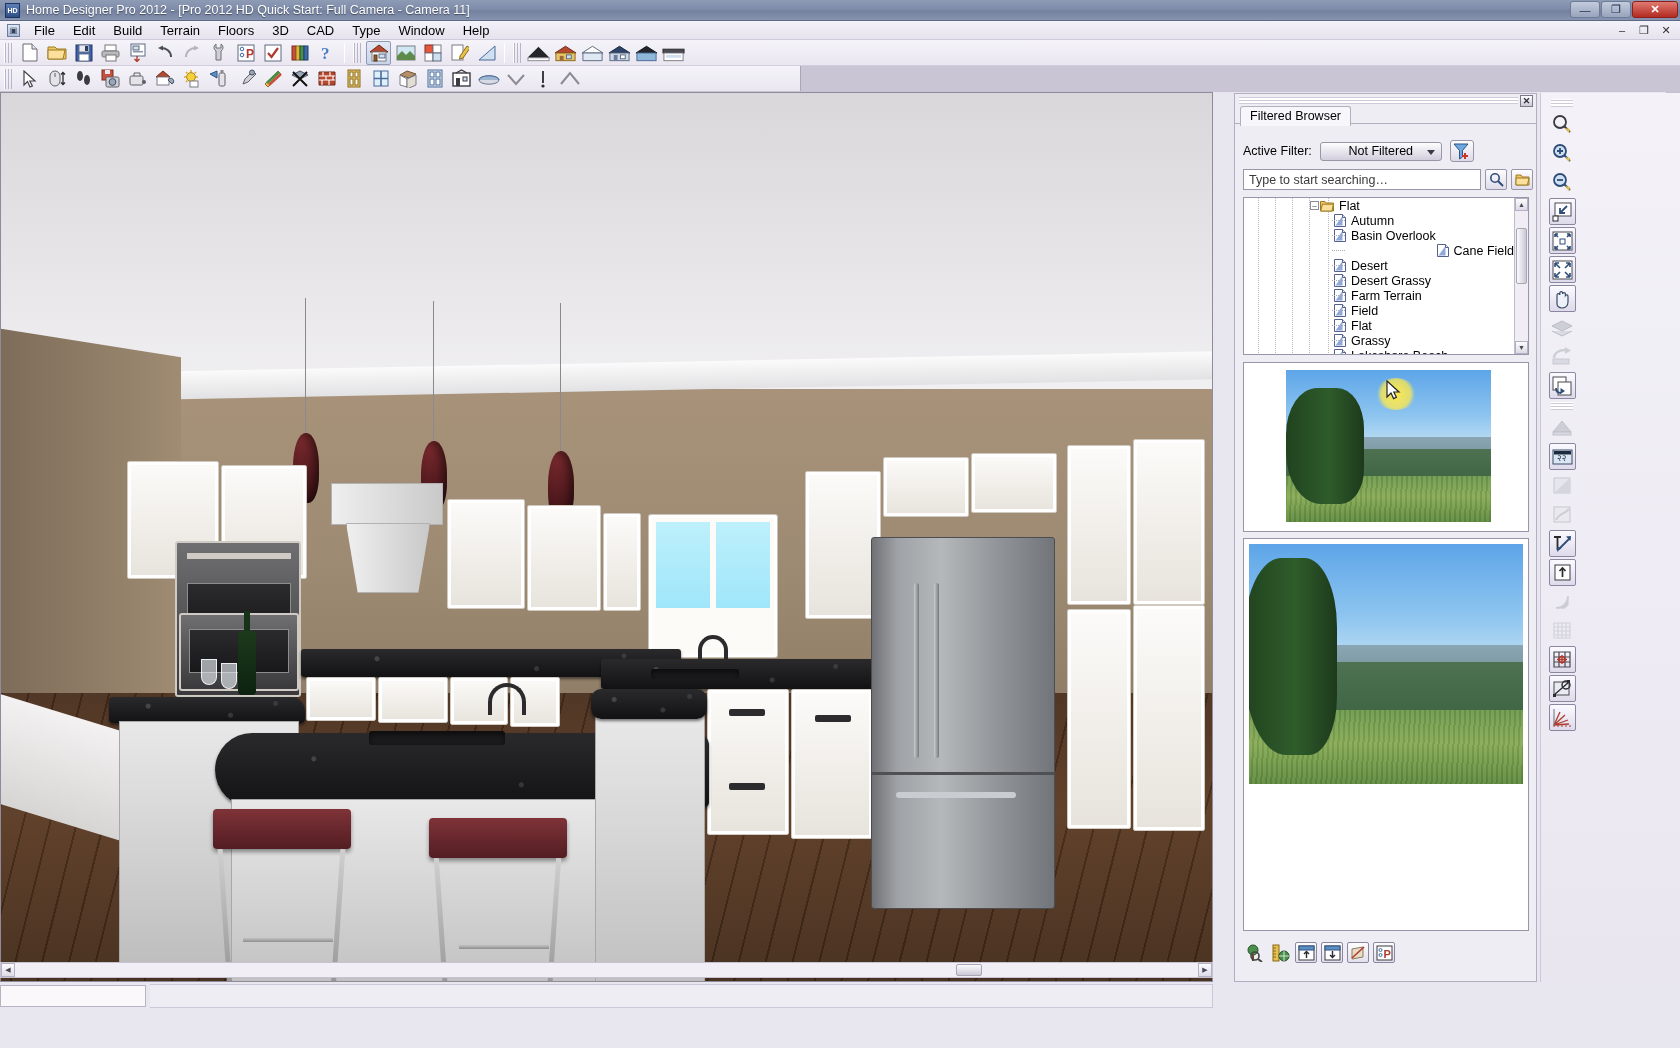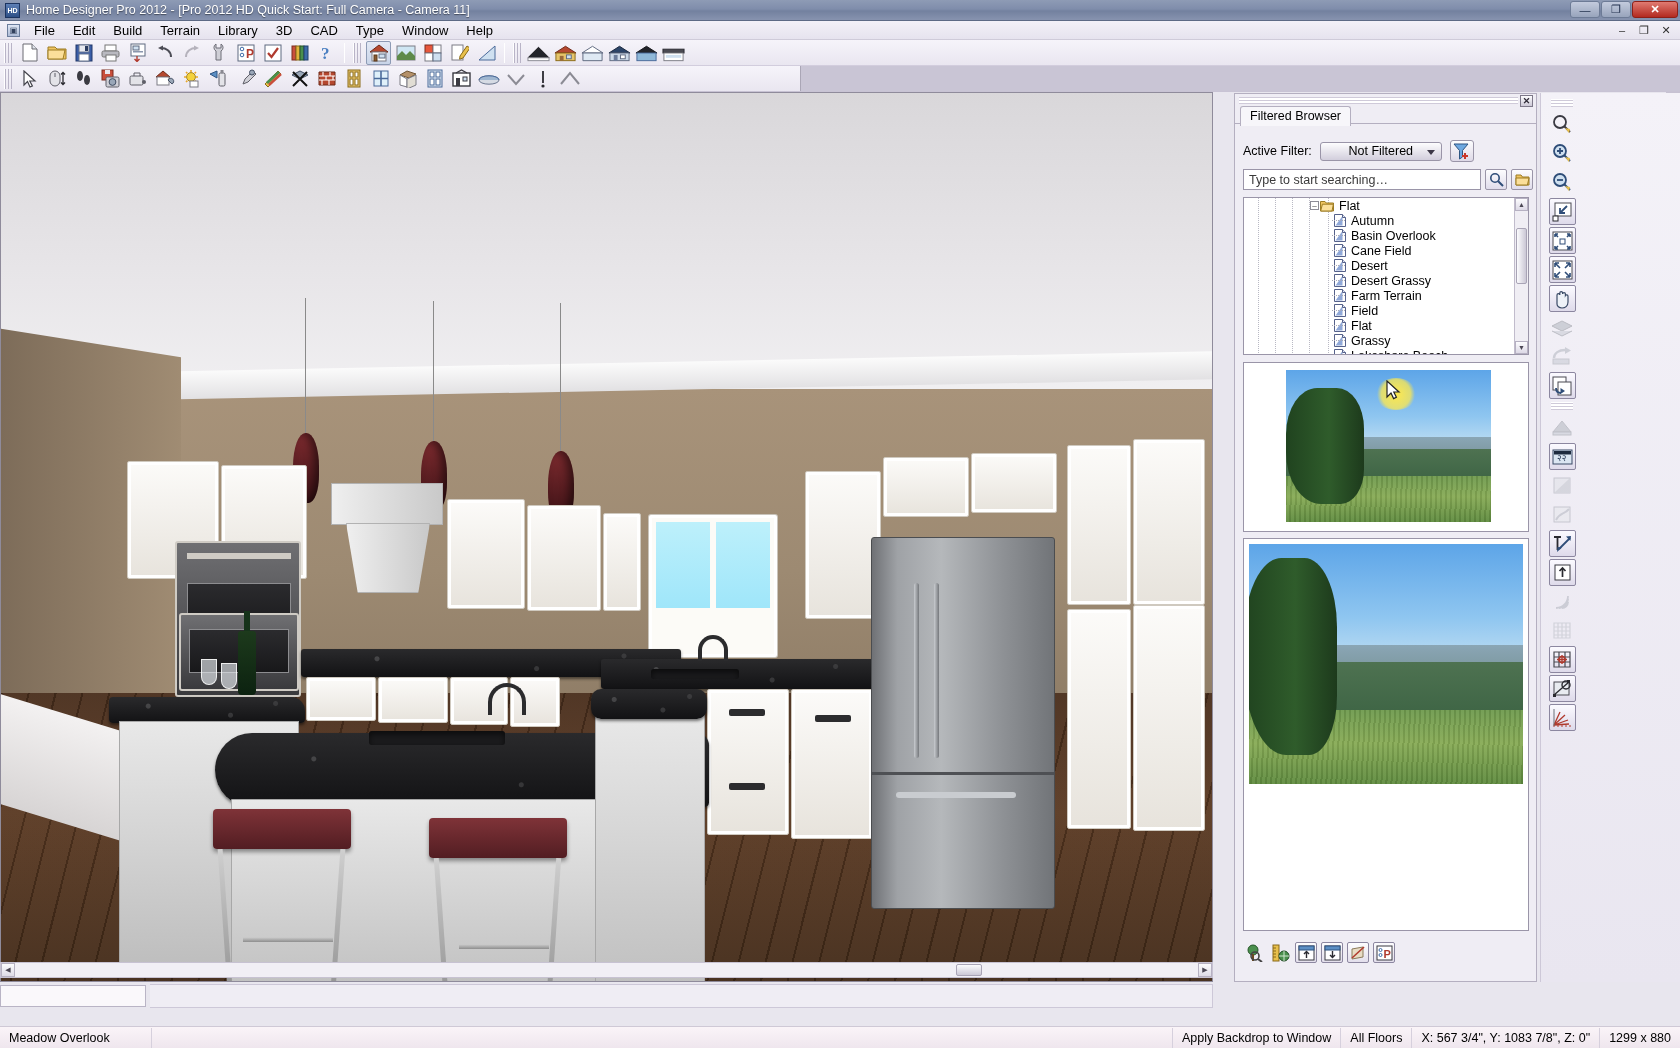--- a/index.html
+++ b/index.html
@@ -259,21 +259,21 @@
       <div class="wbtn close">✕</div>
     </div>
   </div>
 
   <div class="menubar">
     <div class="docicon">▣</div>
     <div class="mi">File</div>
     <div class="mi">Edit</div>
     <div class="mi">Build</div>
     <div class="mi">Terrain</div>
-    <div class="mi">Library</div>
+    <div class="mi">Floors</div>
     <div class="mi">3D</div>
     <div class="mi">CAD</div>
     <div class="mi">Type</div>
     <div class="mi">Window</div>
     <div class="mi">Help</div>
     <div class="mdibtns">
       <div class="mdibtn">–</div>
       <div class="mdibtn">❐</div>
       <div class="mdibtn">✕</div>
     </div>
@@ -779,21 +779,21 @@
             </div>
             <div class="trow" style="padding-left: 90px;">
               <div class="dots"></div>
               <span class="ico-page"><svg width="12" height="13" viewBox="0 0 12 13">
                   <path d="M0.5 0.5h8l3 3v9h-11z" fill="#fff" stroke="#55618a"></path>
                   <path d="M1.5 11.5L8.5 2v9.5z" fill="#8fa8d8"></path>
                   <path d="M8.5 0.5v3h3" fill="#dde6f5" stroke="#55618a"></path>
                 </svg></span>
               <span class="tlabel">Basin Overlook</span>
             </div>
-            <div class="trow" style="padding-left: 90px;">
+            <div class="trow" style="padding-left: 90px; justify-content: flex-end;">
               <div class="dots"></div>
               <span class="ico-page"><svg width="12" height="13" viewBox="0 0 12 13">
                   <path d="M0.5 0.5h8l3 3v9h-11z" fill="#fff" stroke="#55618a"></path>
                   <path d="M1.5 11.5L8.5 2v9.5z" fill="#8fa8d8"></path>
                   <path d="M8.5 0.5v3h3" fill="#dde6f5" stroke="#55618a"></path>
                 </svg></span>
               <span class="tlabel">Cane Field</span>
             </div>
             <div class="trow" style="padding-left: 90px;">
               <div class="dots"></div>
@@ -1104,28 +1104,20 @@
             <g stroke="#b03a2e" stroke-width="1.3" fill="none">
               <path d="M2 17L8 4M2 17L13 7M2 17L16 12M2 17L17 16"></path>
             </g>
             <path d="M1 18h18" stroke="#b03a2e" stroke-dasharray="2 2"></path>
             <path d="M2 1v17" stroke="#6b7078"></path>
           </svg>
         </div>
     </div>
   </div>
 
-  <div class="statusbar">
-    <div class="scell first">Meadow Overlook</div>
-    <div class="scell grow"></div>
-    <div class="scell">Apply Backdrop to Window</div>
-    <div class="scell">All Floors</div>
-    <div class="scell">X: 567 3/4", Y: 1083 7/8", Z: 0"</div>
-    <div class="scell" style="border-right:none;">1299 x 880</div>
-  </div>
 
   <div style="position:absolute;left:1375px;top:378px;width:42px;height:32px;
               border-radius:50%;background:radial-gradient(circle,#ffe94d 0%,rgba(255,233,77,.75) 55%,rgba(255,233,77,0) 72%);
               pointer-events:none;"></div>
   <svg style="position:absolute;left:1386px;top:380px;pointer-events:none;" width="16" height="22" viewBox="0 0 16 22">
     <path d="M1 1v16l4-4 2.6 5.6 2.8-1.3L7.8 12H13z" fill="#fff" stroke="#222" stroke-width="1.2"></path>
   </svg>
 
 </div>
 

